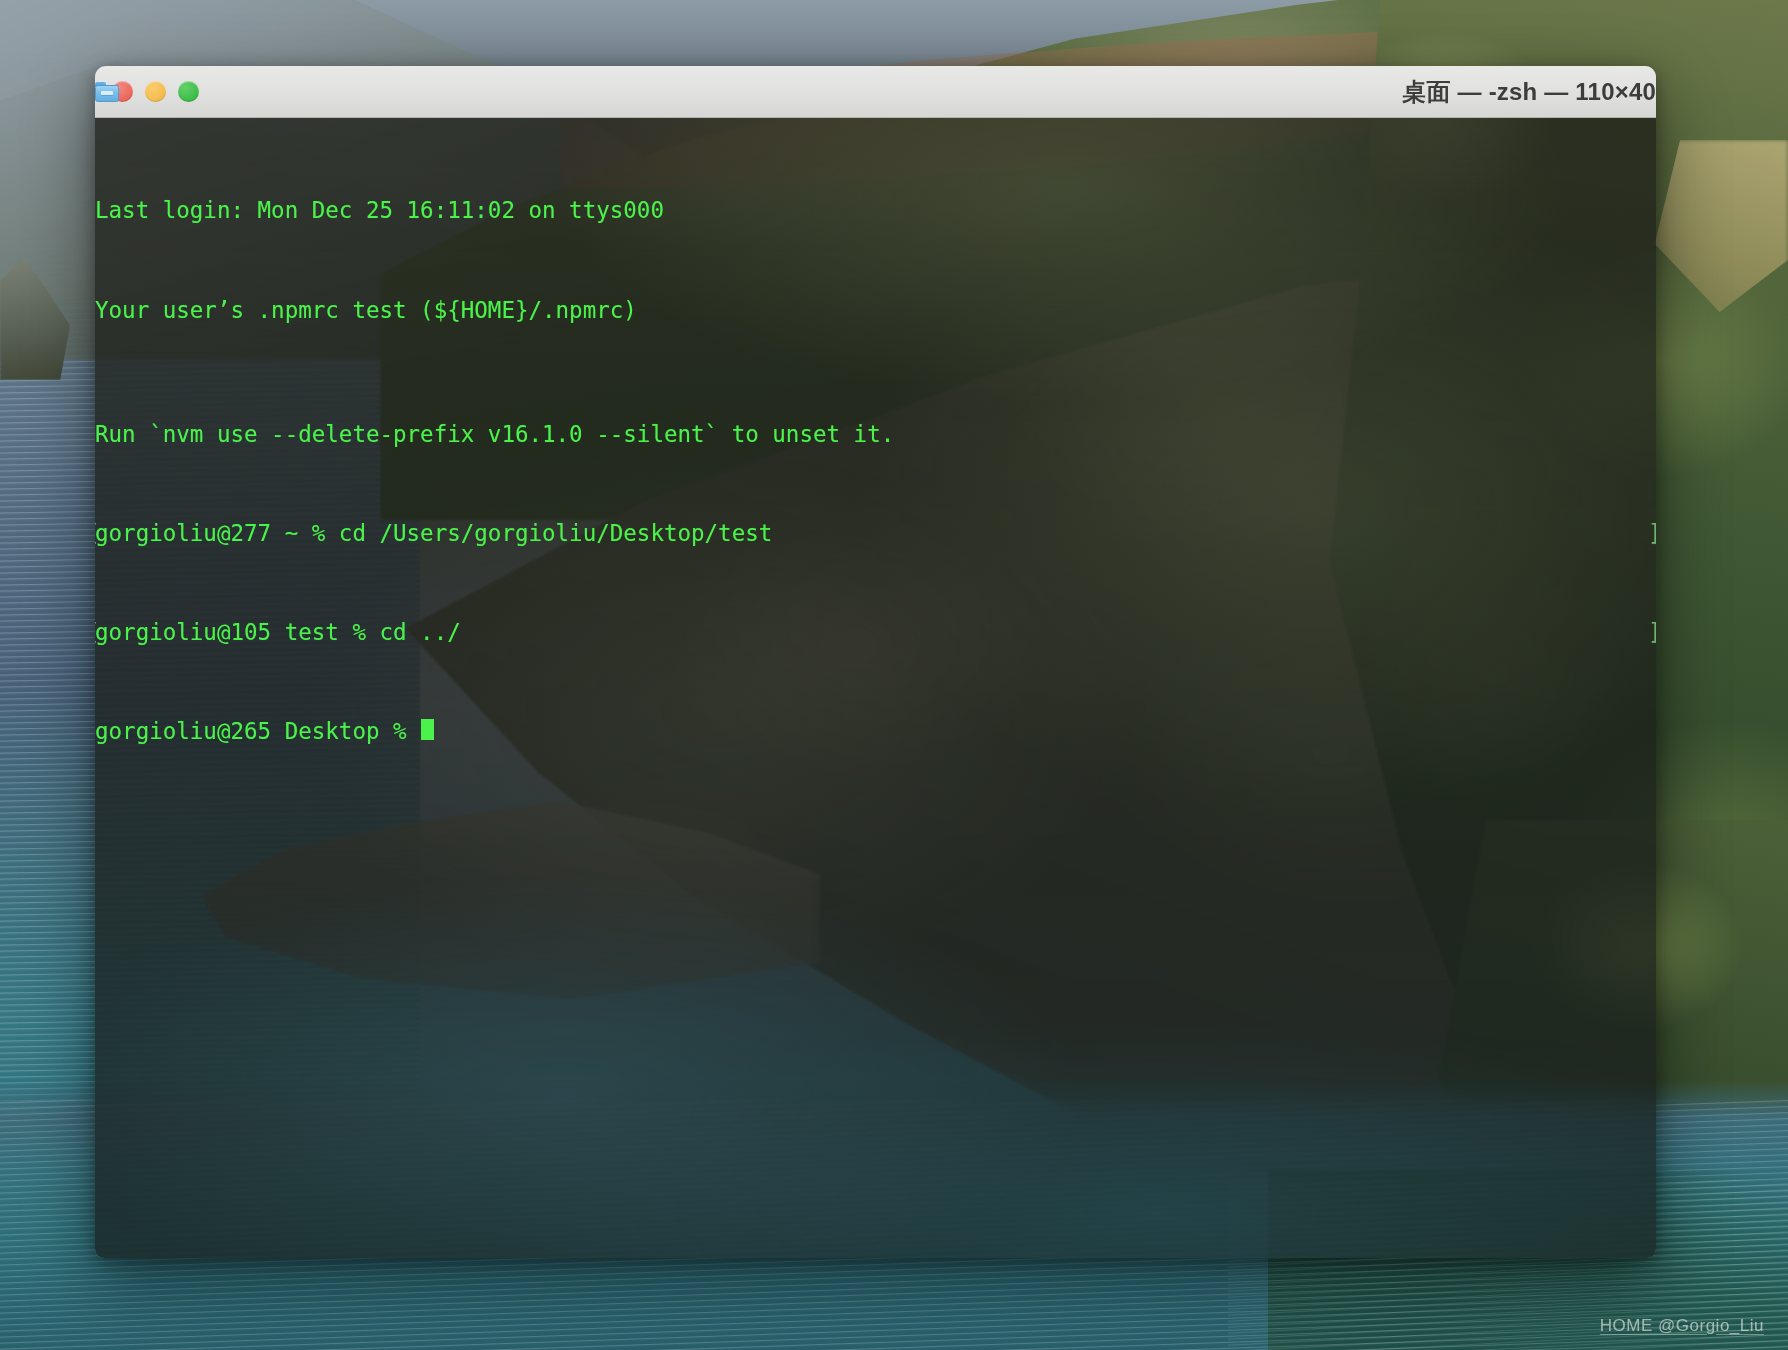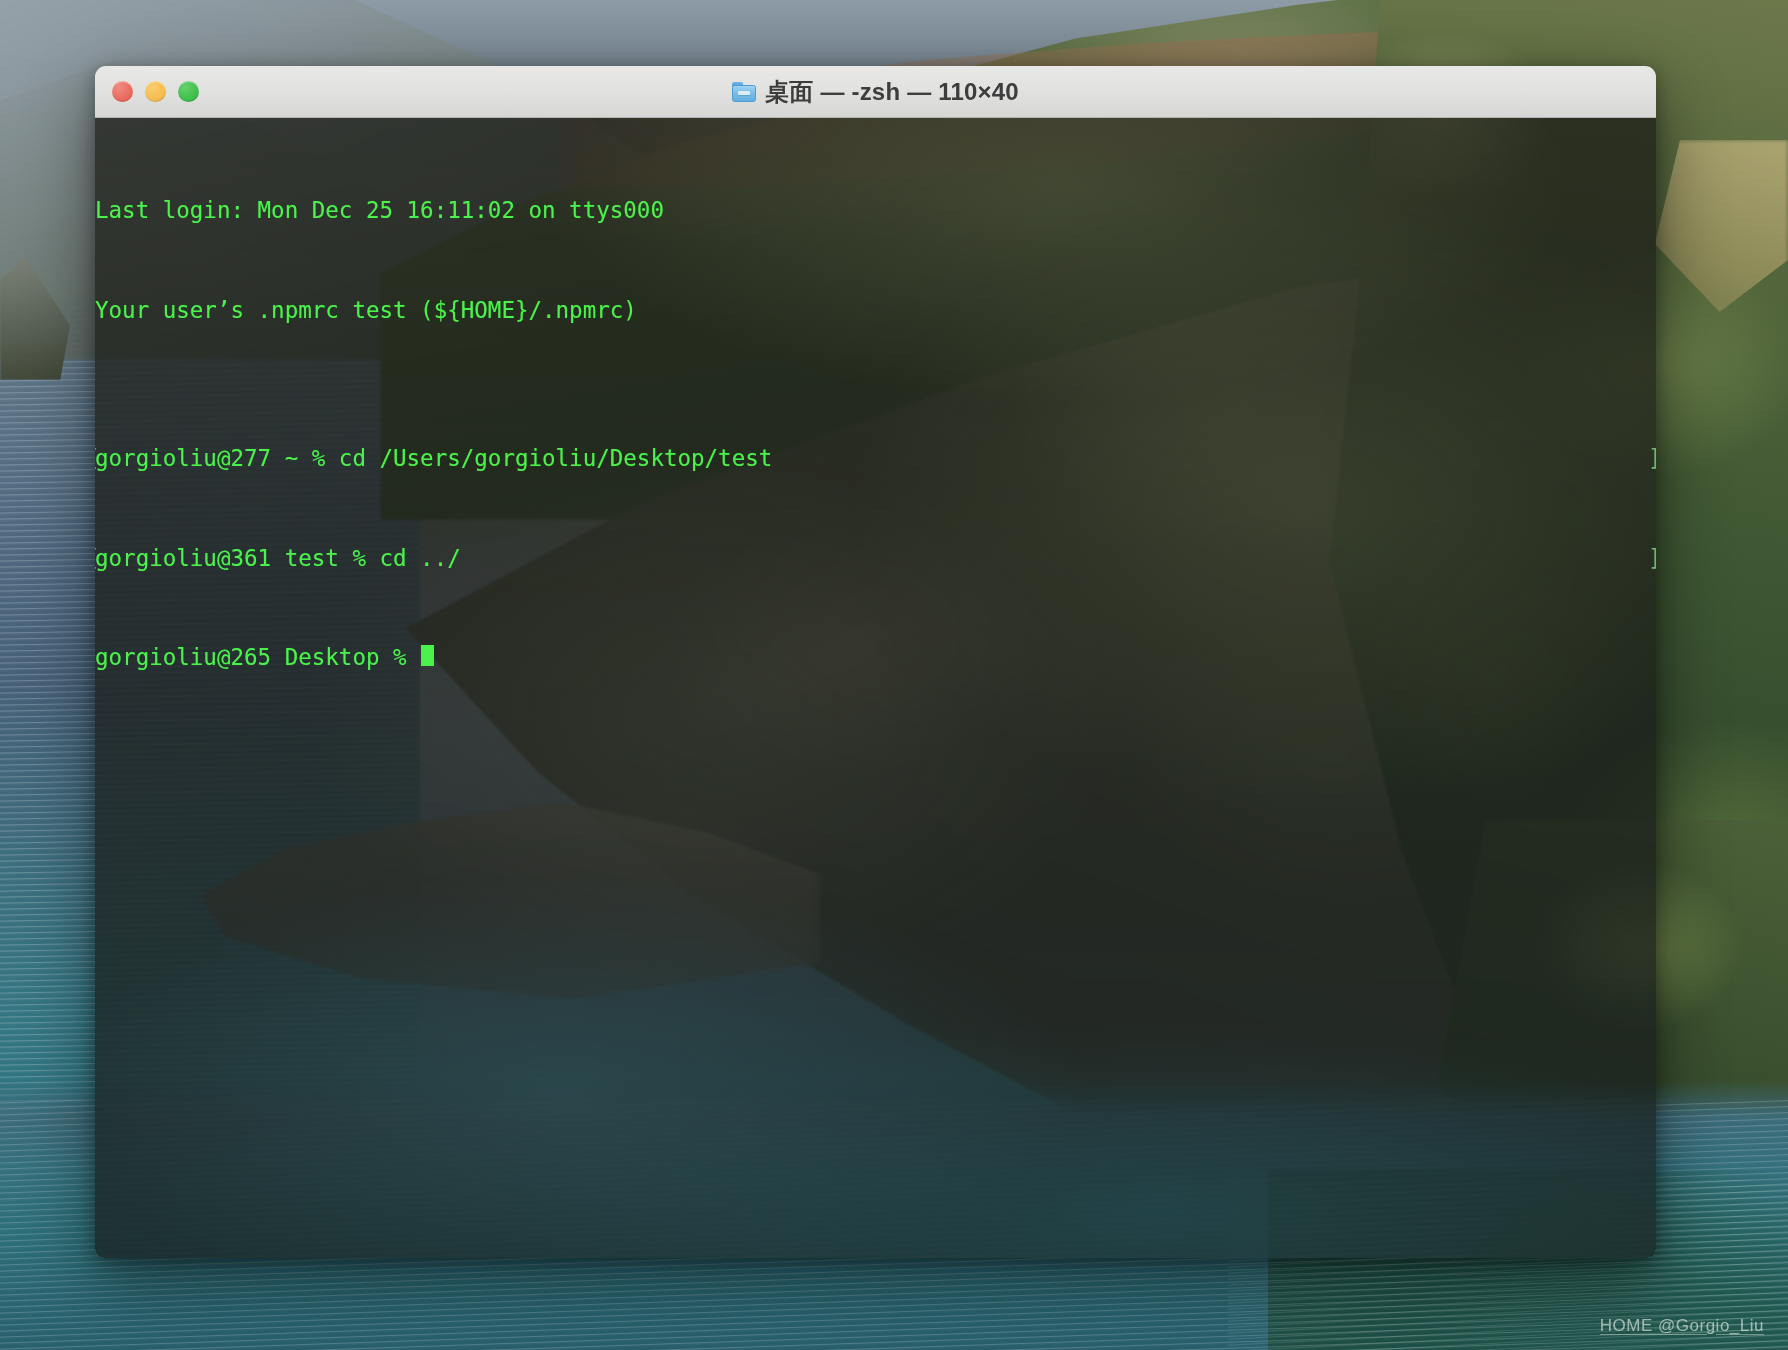--- a/index.html
+++ b/index.html
@@ -252,21 +252,21 @@
   }
   .light.close  { background: radial-gradient(circle at 35% 30%, #f08a80, #ed6a5e 62%, #d9564c); }
   .light.min    { background: radial-gradient(circle at 35% 30%, #f8cd6e, #f5bd4f 62%, #e0a93c); }
   .light.max    { background: radial-gradient(circle at 35% 30%, #66cf6b, #3fbf4b 62%, #32a93e); }
 
   .title-center {
     position: absolute;
     left: 0; right: 0;
     display: flex;
     align-items: center;
-    justify-content: center;
+    justify-content: space-between;
     gap: 9px;
     pointer-events: none;
   }
   .folder-icon {
     width: 24px; height: 20px;
     position: relative;
     flex: 0 0 auto;
   }
   .folder-icon .tab {
     position: absolute;
@@ -429,30 +429,33 @@
 
         <div class="line">
           <span class="line-text">Last login: Mon Dec 25 16:11:02 on ttys000</span>
         </div>
 
         <div class="line">
           <span class="line-text">Your user’s .npmrc test (${HOME}/.npmrc)</span>
         </div>
 
 
+        <div class="line">
+          <span class="line-text">Run `nvm use --delete-prefix v16.1.0 --silent` to unset it.</span>
+        </div>
 
         <div class="line">
           <span class="gutter-open">[</span>
           <span class="line-text">gorgioliu@277 ~ % cd /Users/gorgioliu/Desktop/test</span>
           <span class="gutter-close">]</span>
         </div>
 
         <div class="line">
           <span class="gutter-open">[</span>
-          <span class="line-text">gorgioliu@361 test % cd ../</span>
+          <span class="line-text">gorgioliu@105 test % cd ../</span>
           <span class="gutter-close">]</span>
         </div>
 
         <div class="line">
           <span class="line-text">gorgioliu@265 Desktop % </span><span class="cursor"></span>
         </div>
 
       </div>
     </div>
 

